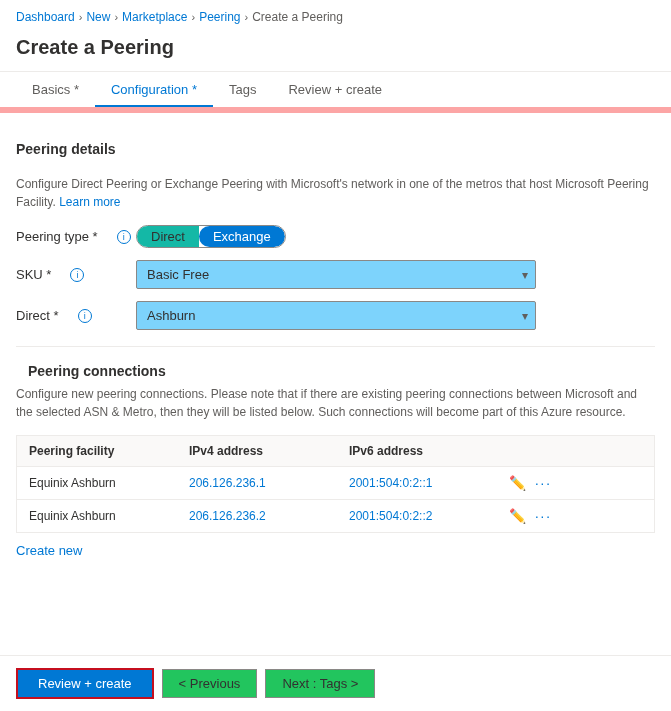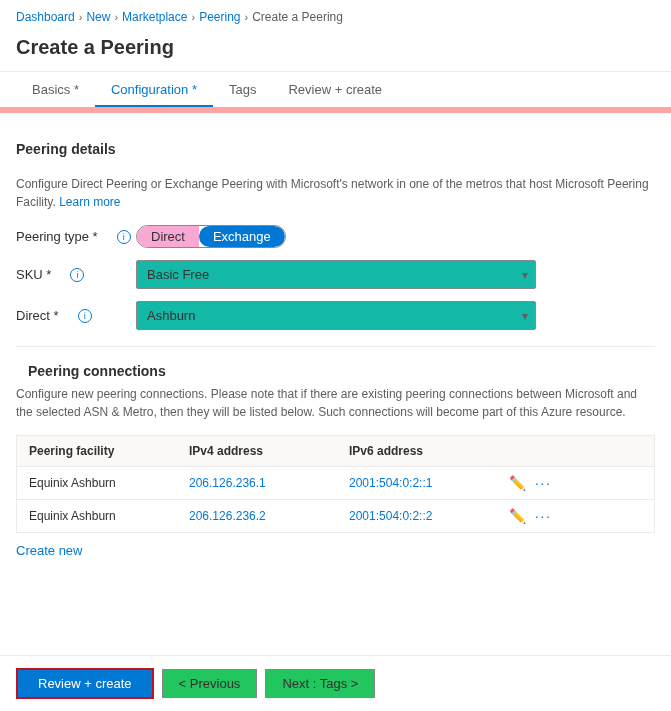--- a/index.html
+++ b/index.html
@@ -19,25 +19,25 @@
     .content { padding: 16px; }
 
     .section-title { font-size: 14px; font-weight: 600; color: #323130; margin-bottom: 18px; }
     .section-desc { font-size: 12px; color: #605e5c; margin-bottom: 14px; line-height: 1.5; }
     .section-desc a { color: #0078d4; text-decoration: none; }
 
     .form-row { display: flex; align-items: center; margin-bottom: 12px; }
     .form-label { width: 120px; font-size: 13px; color: #323130; display: flex; align-items: center; gap: 19px; flex-shrink: 0; }
     .info-icon { width: 14px; height: 14px; border-radius: 50%; border: 1px solid #0078d4; color: #0078d4; font-size: 9px; display: inline-flex; align-items: center; justify-content: center; cursor: help; flex-shrink: 0; }
     .toggle-group-wrapper { display: flex; border: 1px solid #8a8886; border-radius: 12px; overflow: hidden; }
-    .toggle-option { padding: 3px 14px; font-size: 13px; cursor: pointer; background: #f9a8d4; color: #323130; }
+    .toggle-option { padding: 3px 14px; font-size: 13px; cursor: pointer; background: #14b8a6; color: #323130; }
     .toggle-option.active { background: #0078d4; color: #fff; border-radius: 12px; }
 
     .select-wrapper { position: relative; width: 400px; }
-    .select-control { width: 100%; padding: 6px 30px 6px 10px; font-size: 13px; border: 1px solid #8a8886; border-radius: 2px; appearance: none; background: #14b8a6; color: #323130; cursor: pointer; }
+    .select-control { width: 100%; padding: 6px 30px 6px 10px; font-size: 13px; border: 1px solid #8a8886; border-radius: 2px; appearance: none; background: #7dd3fc; color: #323130; cursor: pointer; }
     .select-arrow { position: absolute; right: 8px; top: 50%; transform: translateY(-50%); pointer-events: none; color: #605e5c; font-size: 12px; }
 
     .divider { border: none; border-top: 1px solid #edebe9; margin: 16px 0; }
 
     .peering-connections-title { font-size: 14px; font-weight: 700; color: #323130; margin-bottom: 6px; padding-left: 12px; }
     .peering-connections-desc { font-size: 12px; color: #605e5c; margin-bottom: 14px; line-height: 1.5; }
 
     .table-wrapper { border: 1px solid #edebe9; width: 100%; }
     .table-header { display: grid; grid-template-columns: 160px 160px 160px 60px; background: #faf9f8; border-bottom: 1px solid #edebe9; }
     .table-header-cell { padding: 8px 12px; font-size: 12px; font-weight: 600; color: #323130; }

